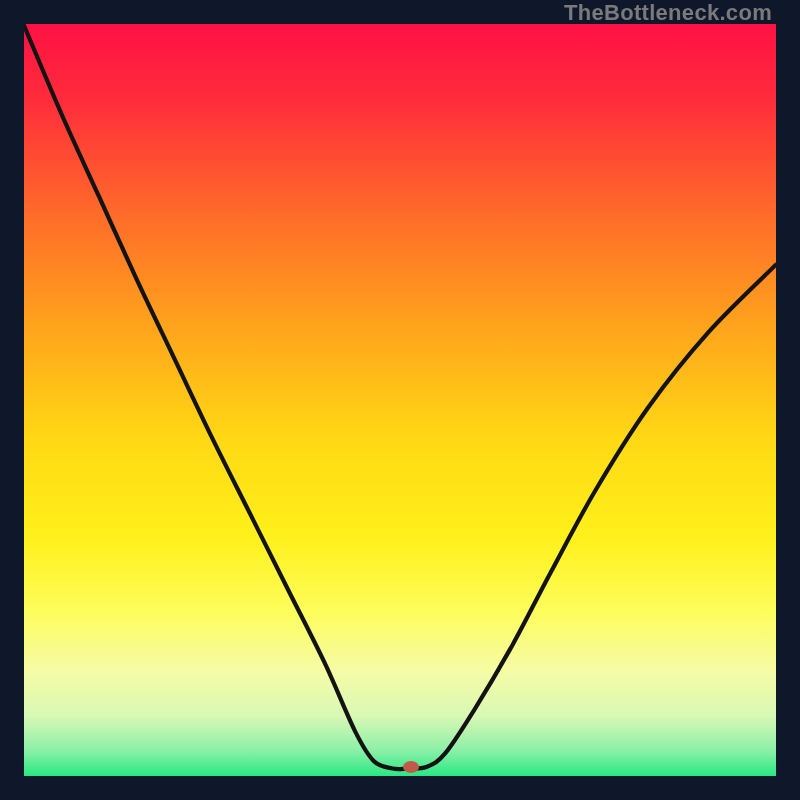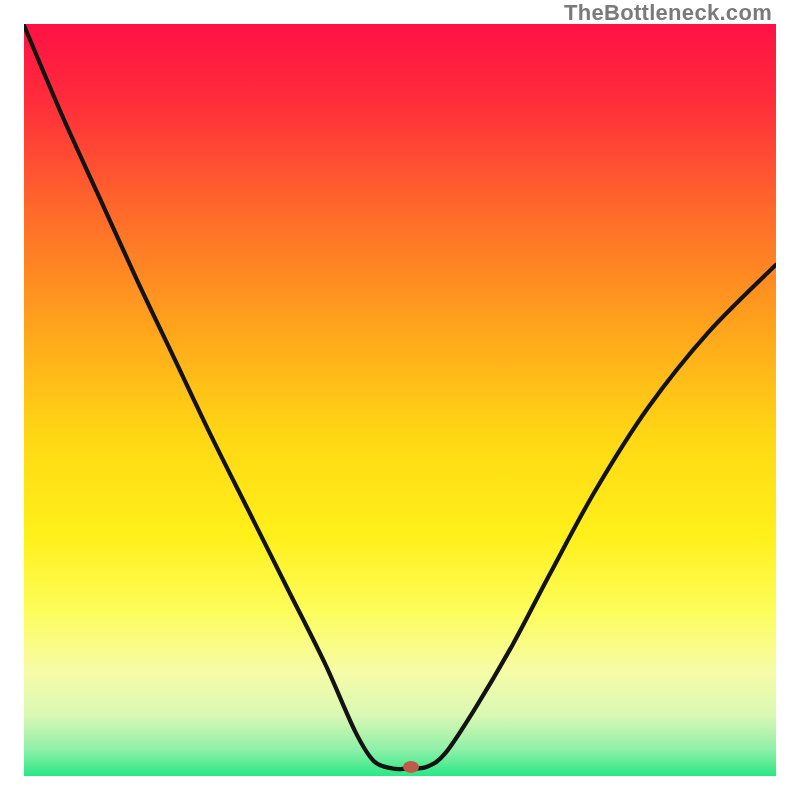--- a/index.html
+++ b/index.html
@@ -8,21 +8,21 @@
     width: 800px;
     height: 800px;
     overflow: hidden;
     font-family: Arial, Helvetica, sans-serif;
     background: #000;
   }
   .chart-wrap {
     position: relative;
     width: 800px;
     height: 800px;
-    background: #ffffff;
+    background: #0f172a;
   }
   .plot-area {
     position: absolute;
     left: 24px;
     top: 24px;
     width: 752px;
     height: 752px;
     overflow: hidden;
   }
   .gradient-bg {

